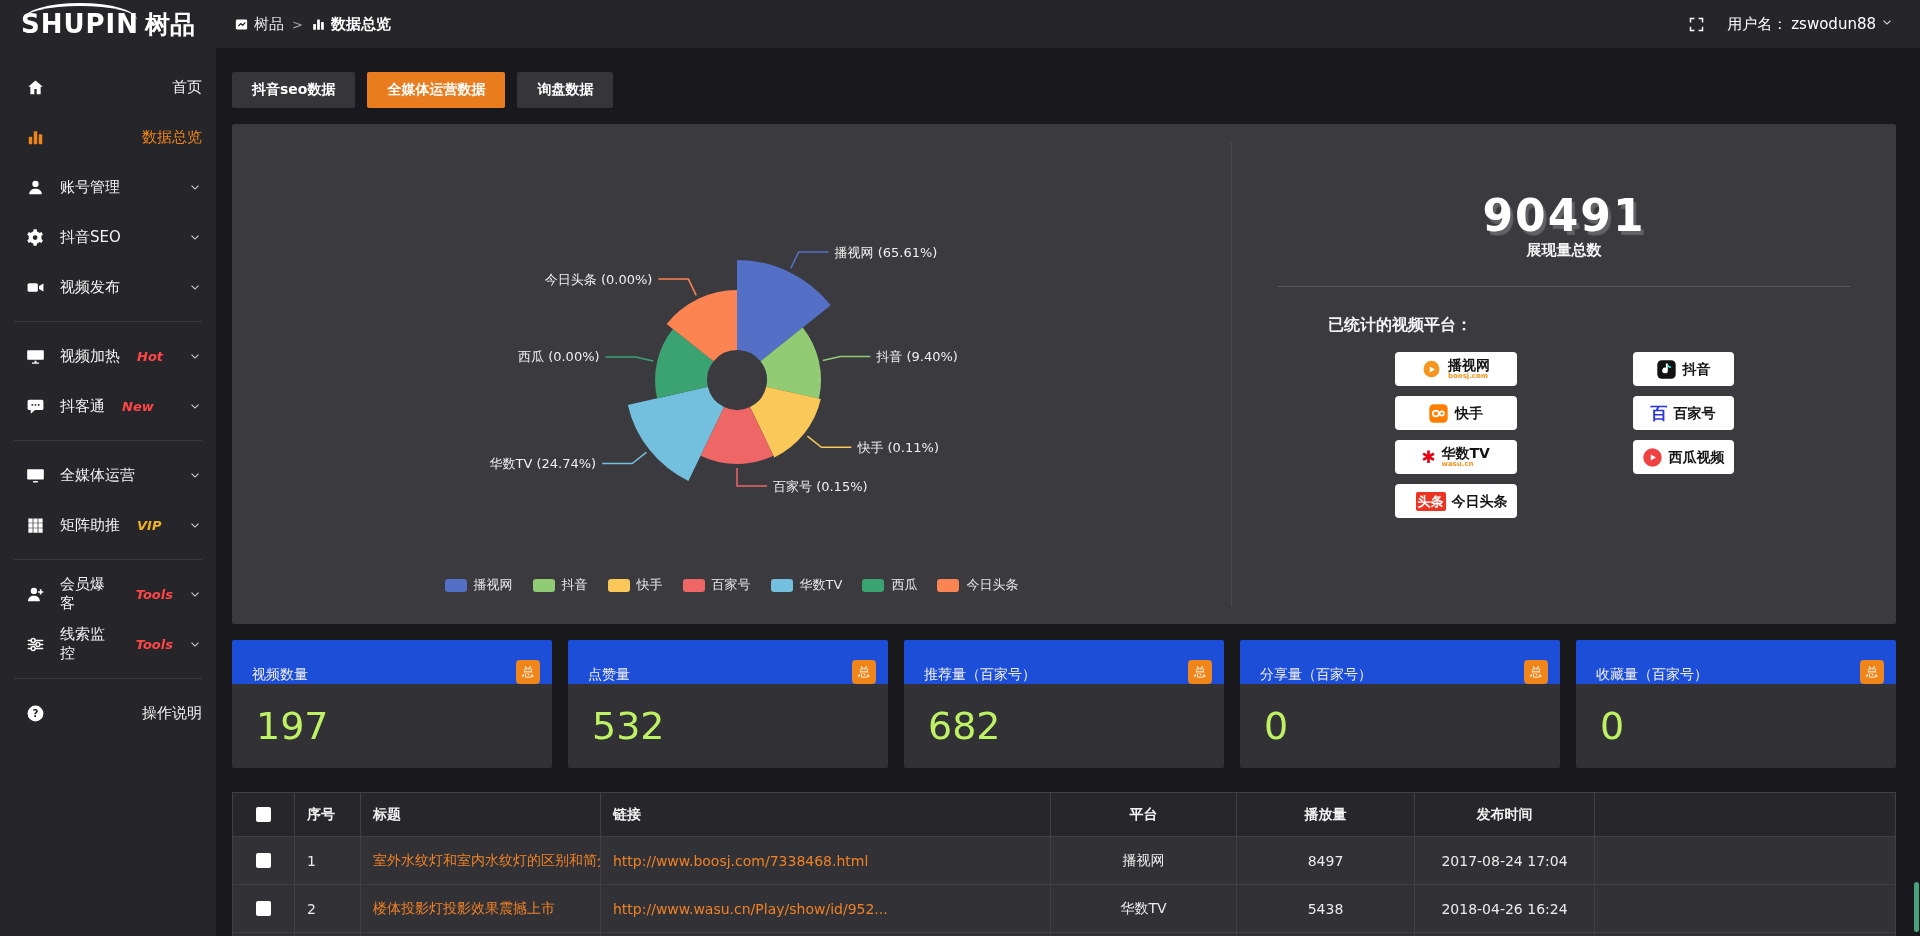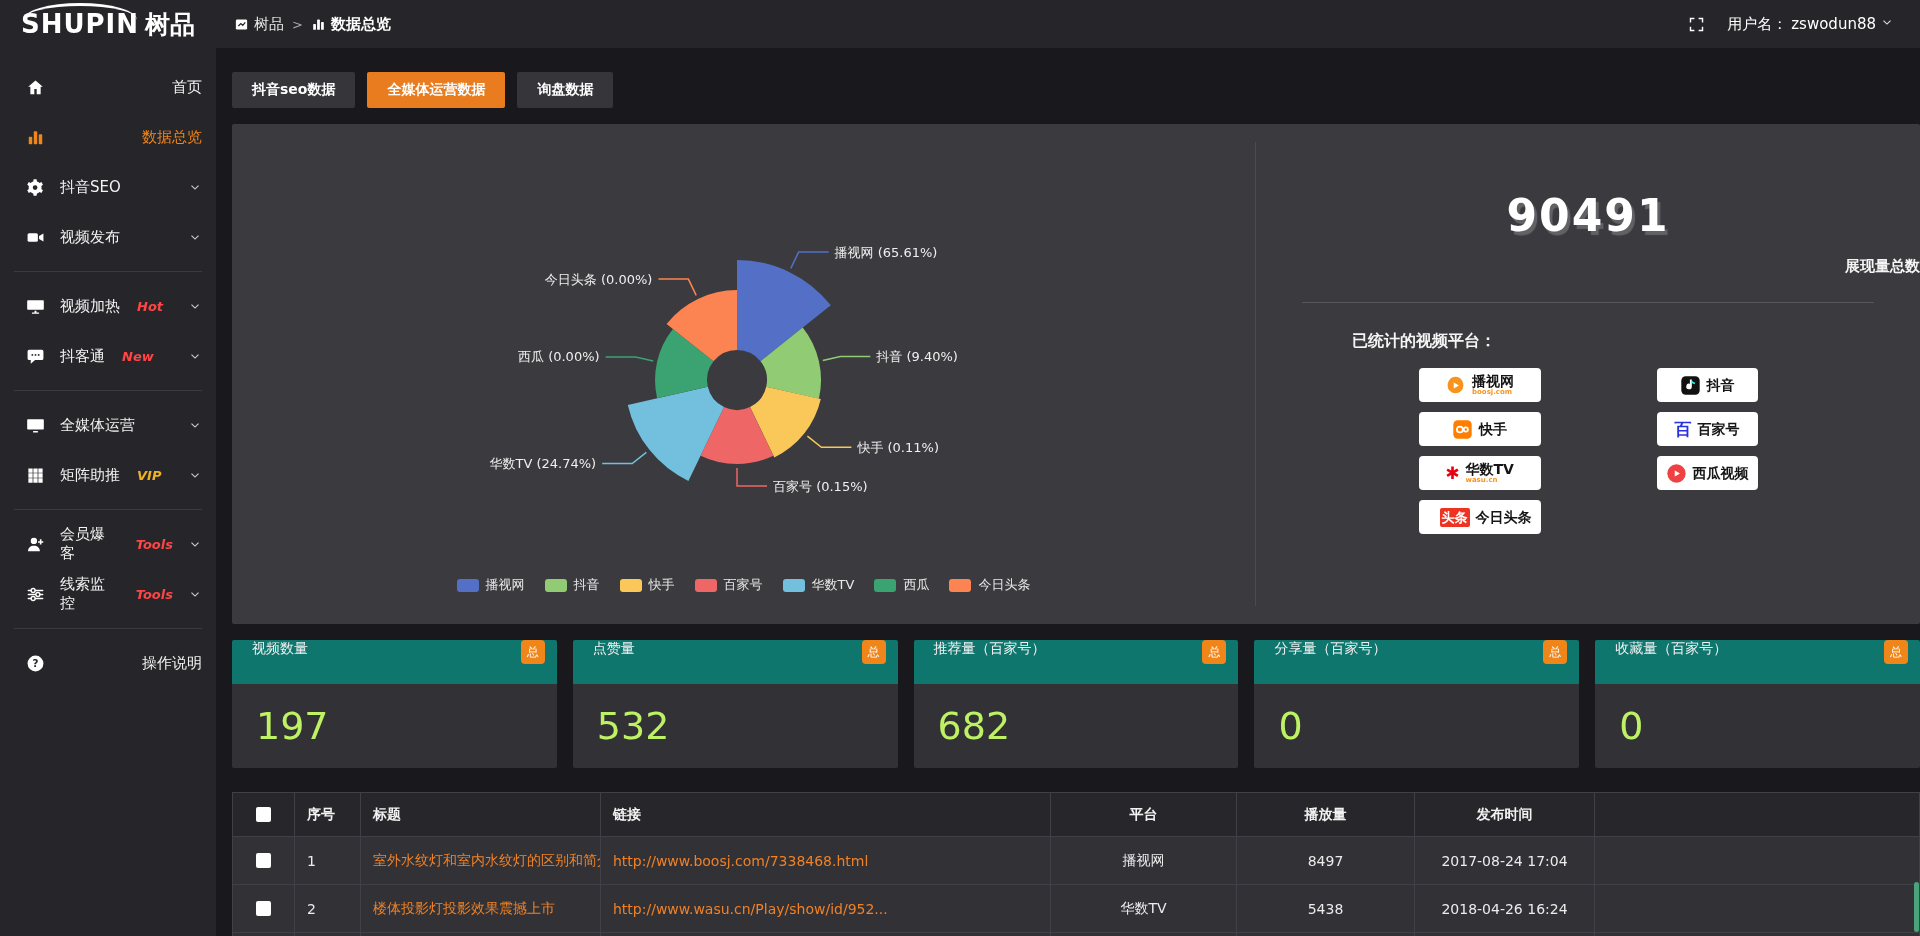--- a/index.html
+++ b/index.html
@@ -30,57 +30,57 @@
     font-size:15px; color:#f2f2f2; cursor:pointer;justify-content:space-between; }
   .s-item .s-icon { width:19px; height:19px; flex:none; }
   .s-item .s-icon svg { width:19px; height:19px; fill:#fff; display:block; }
   .s-item.active { color:#f08519; }
   .s-item.active .s-icon svg { fill:#f08519; }
   .s-badge { font-size:13px; font-weight:bold; font-style:italic; margin-left:2px; }
   .s-chev { margin-left:auto; color:#cfcfcf; }
   .s-chev svg { width:14px; height:14px; display:block; }
   .s-divider { height:1px; background:#3a3a3f; margin:9px 14px; }
 
-  .main { flex:1; padding:24px 0 0 16px; overflow:hidden; }
+  .main { flex:1; padding:24px 24px 0 16px; overflow:hidden; }
 
   
   .tabs { display:flex; gap:12px; margin-bottom:16px; }
   .tab { height:36px; padding:0 20px; display:flex; align-items:center; background:#35353a;
     color:#fff; font-size:14px; font-weight:bold; cursor:pointer; border-radius:2px; }
   .tab.active { background:#e87c1e; }
 
   
   .panel { height:500px; background:#3b3b3f; display:flex; border-radius:2px; }
   .chart-area { flex:1; position:relative; padding-top:12px; }
   .chart-area svg.pie { display:block; }
   .legend { display:flex; justify-content:center; gap:20px; margin-top:2px; }
   .legend-item { display:flex; align-items:center; gap:7px; font-size:13px; color:#e8e8e8; cursor:pointer; }
   .legend-sw { width:22px; height:13px; border-radius:3px; }
   .vdivider { width:1px; background:#4a4a4f; margin:18px 0; }
   .summary { width:664px; flex:none; padding-top:66px; }
   .total-num { text-align:center; font-size:44px; font-weight:bold; color:#fff; letter-spacing:2px;
      text-shadow:3px 4px 1px rgba(130,130,135,.55); }
-  .total-label { text-align:right; font-size:15px; font-weight:bold; margin-top:16px; color:#f5f5f5; }
+  .total-label { text-align:center; font-size:15px; font-weight:bold; color:#f5f5f5; }
   .sum-hr { height:1px; background:#55555a; width:86%; margin:26px auto 0 auto; }
   .platforms-label { font-size:16px; font-weight:bold; color:#f5f5f5; margin:28px 0 16px 96px; }
   .badge-cols { display:flex; justify-content:center; gap:116px; margin-top:16px; }
   .badge-col { display:flex; flex-direction:column; gap:10px; }
   .pbadge { background:#fff; border-radius:4px; height:34px; min-width:86px; padding:0 9px;
     display:flex; align-items:center; justify-content:center; gap:6px; }
   .pbadge svg { display:block; }
   .p-name { font-size:14px; font-weight:bold; color:#151515; line-height:1.05; white-space:nowrap; }
   .p-sub { font-size:7px; font-weight:bold; line-height:1.1; }
   .p-col { display:flex; flex-direction:column; align-items:flex-start; }
   .p-char { font-size:17px; font-weight:bold; line-height:1; }
   .p-chip { background:#ed3321; color:#fff; font-size:13px; font-weight:bold; padding:3px 2px; border-radius:2px; line-height:1;margin-left:12px; }
 
   
   .stats { display:flex; gap:16px; margin-top:16px; }
   .card { flex:1; border-radius:2px; overflow:hidden; }
-  .card-head { height:44px; background:#0f766e; display:flex; align-items:flex-start; padding:0 12px 0 20px; }
+  .card-head { height:44px; background:#1d4ed8; display:flex; align-items:flex-end; padding:0 12px 0 20px; }
   .card-label { font-size:14px; color:#f0f0f0; }
   .card-badge { margin-left:auto; width:24px; height:24px; background:#f08519; color:#fff; font-size:12px;
     display:flex; align-items:center; justify-content:center; border-radius:4px; cursor:pointer; }
   .card-body { height:84px; background:#313136; display:flex; align-items:center; padding-left:24px;
     font-size:38px; color:#bef264; }
 
   
   .table-wrap { margin-top:24px; }
   table { width:100%; border-collapse:collapse; table-layout:fixed; background:#313136; }
   th { height:44px; background:#27272b; font-size:14px; font-weight:bold; color:#f2f2f2; }
@@ -150,20 +150,34 @@
       </div>
       <div class="s-item active">
         <span class="s-icon">
           <svg viewBox="0 0 24 24">
             <rect x="3.5" y="11" width="4.4" height="9.5" rx="1"></rect>
             <rect x="9.8" y="4" width="4.4" height="16.5" rx="1"></rect>
             <rect x="16.1" y="8" width="4.4" height="12.5" rx="1"></rect>
           </svg>
         </span>
         <span>数据总览</span>
+      </div>
+      <div class="s-item">
+        <span class="s-icon">
+          <svg viewBox="0 0 24 24">
+            <circle cx="12" cy="7.5" r="4"></circle>
+            <path d="M4 20.5c0-4.5 3.6-7 8-7s8 2.5 8 7z"></path>
+          </svg>
+        </span>
+        <span>账号管理</span>
+        <span class="s-chev">
+          <svg viewBox="0 0 24 24" fill="none" stroke="currentColor" stroke-width="2">
+            <path d="M6 9.5l6 6 6-6"></path>
+          </svg>
+        </span>
       </div>
       <div class="s-item">
         <span class="s-icon">
           <svg viewBox="0 0 24 24">
             <path fill-rule="evenodd" d="M19.4 13.9a7.5 7.5 0 0 0 0-3.8l2-1.6-1.9-3.3-2.4 1a7.5 7.5 0 0 0-3.3-1.9L13.4 1.6h-3.8L9.2 4.3a7.5 7.5 0 0 0-3.3 1.9l-2.4-1-1.9 3.3 2 1.6a7.5 7.5 0 0 0 0 3.8l-2 1.6 1.9 3.3 2.4-1a7.5 7.5 0 0 0 3.3 1.9l.4 2.7h3.8l.4-2.7a7.5 7.5 0 0 0 3.3-1.9l2.4 1 1.9-3.3zM11.5 15a3 3 0 1 1 0-6 3 3 0 0 1 0 6z"></path>
           </svg>
         </span>
         <span>抖音SEO</span>
         <span class="s-chev">
           <svg viewBox="0 0 24 24" fill="none" stroke="currentColor" stroke-width="2">

